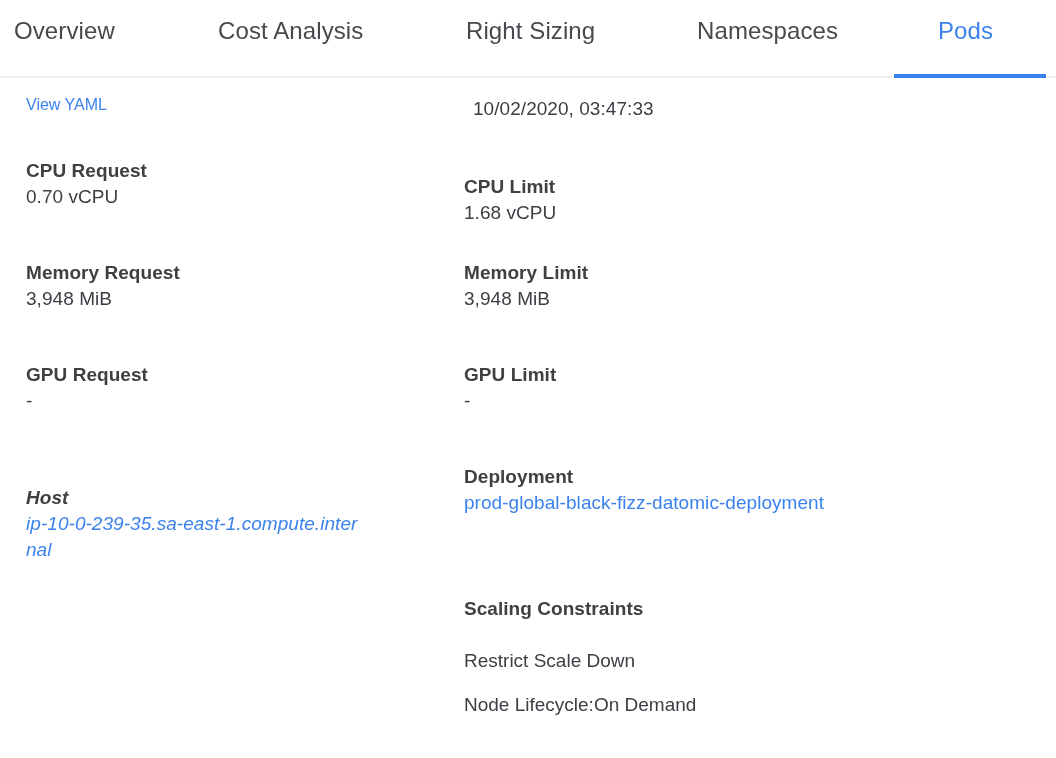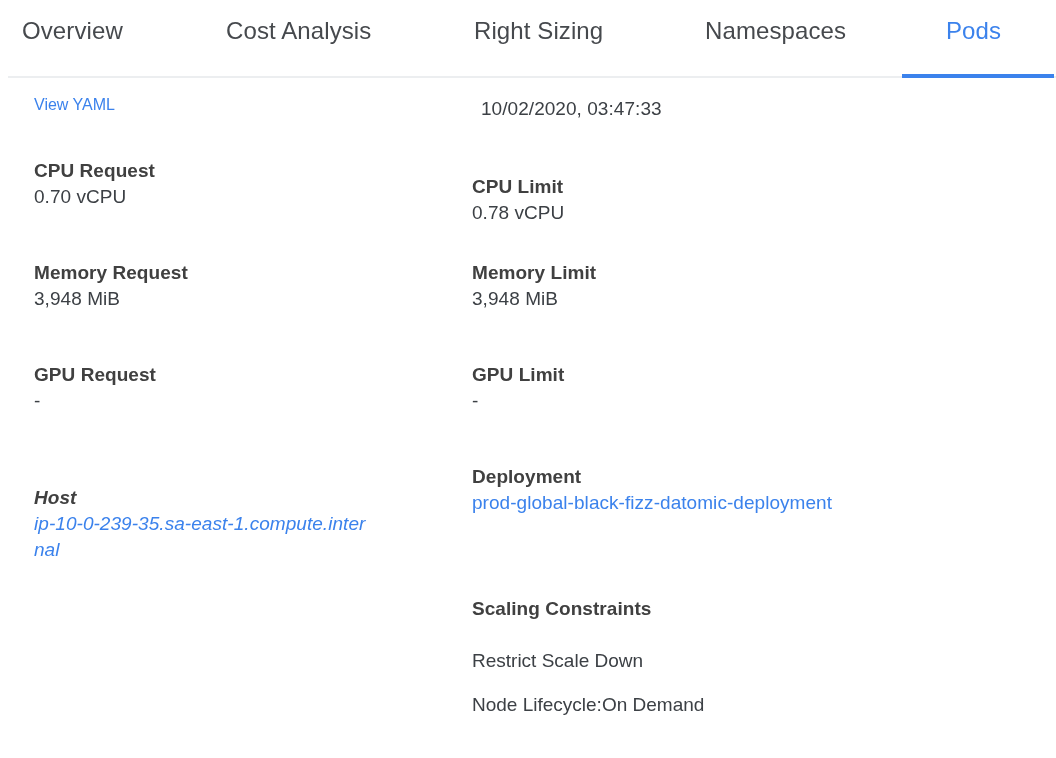--- a/index.html
+++ b/index.html
@@ -12,21 +12,20 @@
     font-family: "Liberation Sans", "DejaVu Sans", sans-serif;
     -webkit-font-smoothing: antialiased;
   }
 
   .app {
     position: relative;
     width: 1056px;
     height: 758px;
     overflow: hidden;
     background: #ffffff;
-    padding-left: 8px;
   }
 
   
   .tabbar {
     position: relative;
     height: 78px;
     width: 100%;
     border-bottom: 2px solid #eceef0;
   }
 
@@ -147,21 +146,21 @@
       </div>
 
     </div>
 
     <div class="col col-right">
 
       <div class="p field-value" style="top:18px;margin-left:9px;">10/02/2020, 03:47:33</div>
 
       <div class="p field" style="top:96px;">
         <div class="field-label">CPU Limit</div>
-        <div class="field-value">0.78 vCPU</div>
+        <div class="field-value">1.68 vCPU</div>
       </div>
 
       <div class="p field" style="top:182px;">
         <div class="field-label">Memory Limit</div>
         <div class="field-value">3,948 MiB</div>
       </div>
 
       <div class="p field" style="top:284px;">
         <div class="field-label">GPU Limit</div>
         <div class="field-value">-</div>

